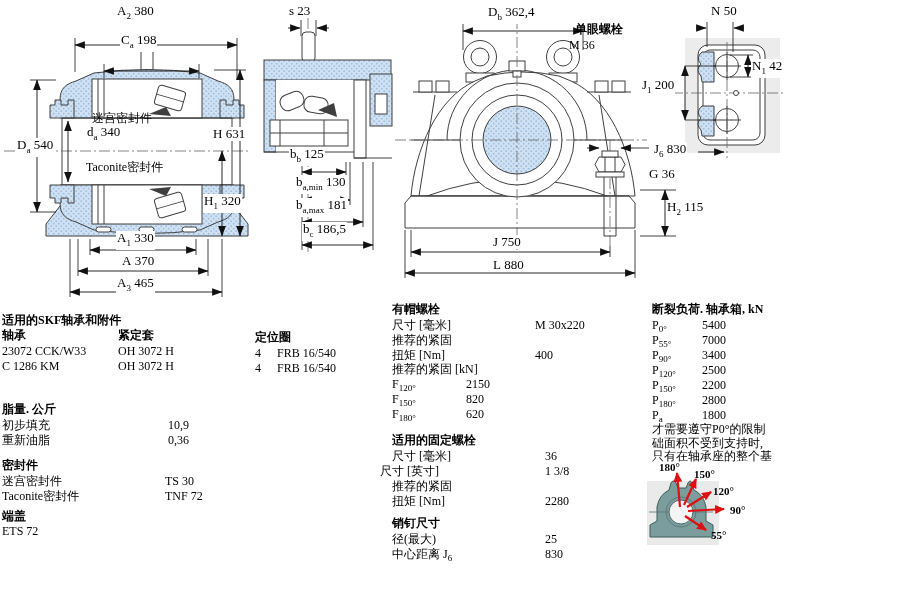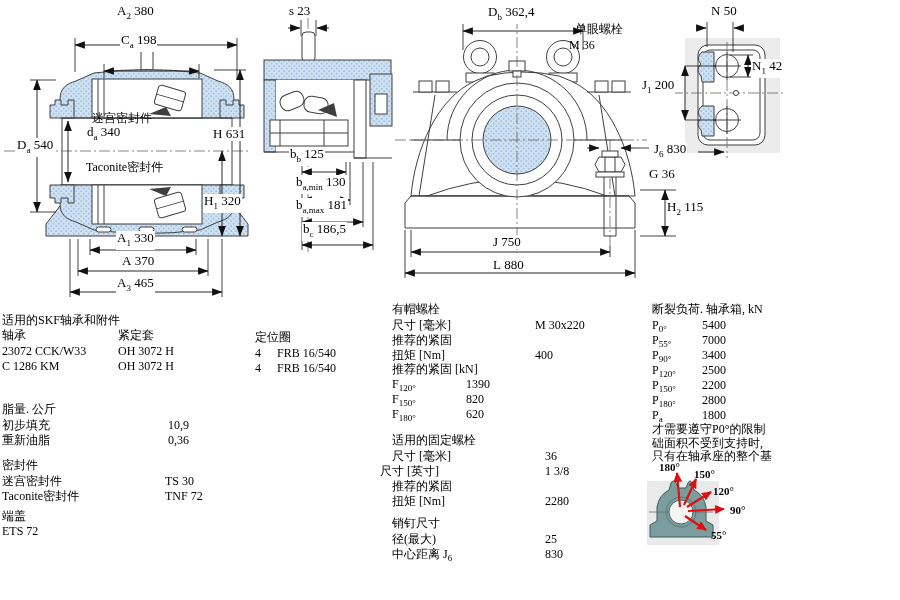--- a/index.html
+++ b/index.html
@@ -1,21 +1,21 @@
 <!DOCTYPE html>
 <html><head>
 <meta charset="utf-8">
 <style>
   *{margin:0;padding:0;box-sizing:border-box}
   html,body{background:#fff}
   #page{position:relative;width:900px;height:600px;background:#fff;overflow:hidden;
         font-family:"Liberation Serif","DejaVu Serif",serif;color:#000}
   svg.panel{position:absolute;z-index:1}
   .lbl{position:absolute;z-index:2;font-size:12px;line-height:15px;white-space:nowrap}
-  .b{font-weight:normal}
+  .b{font-weight:bold}
   .dim{position:absolute;z-index:2;font-size:13px;line-height:14px;white-space:nowrap;background:#fff;padding:0 1px}
   .dim sub,.lbl sub{font-size:9px}
   
   .s{stroke:#3f3f3f;stroke-width:1;fill:none}
   .f{fill:#ffffff;stroke:#3f3f3f;stroke-width:1}
   .bl{fill:url(#bluedots);stroke:#3f3f3f;stroke-width:1}
   .dl{stroke:#111;stroke-width:0.9;fill:none}
   .el{stroke:#111;stroke-width:0.8;fill:none}
   .cl{stroke:#666;stroke-width:0.8;fill:none;stroke-dasharray:11 3 2 3}
   .rl{stroke:#dd1111;stroke-width:2.2;fill:none}
@@ -319,21 +319,21 @@
   <div class="lbl" style="left:277px;top:361px">FRB 16/540</div>
 
   <div class="lbl b" style="left:392px;top:302px">有帽螺栓</div>
   <div class="lbl" style="left:392px;top:318px">尺寸 [毫米]</div>
   <div class="lbl" style="left:535px;top:318px">M 30x220</div>
   <div class="lbl" style="left:392px;top:333px">推荐的紧固</div>
   <div class="lbl" style="left:392px;top:348px">扭矩 [Nm]</div>
   <div class="lbl" style="left:535px;top:348px">400</div>
   <div class="lbl" style="left:392px;top:362px">推荐的紧固 [kN]</div>
   <div class="lbl" style="left:392px;top:377px"><span>F</span><sub>120°</sub></div>
-  <div class="lbl" style="left:466px;top:377px">1390</div>
+  <div class="lbl" style="left:466px;top:377px">2150</div>
   <div class="lbl" style="left:392px;top:392px"><span>F</span><sub>150°</sub></div>
   <div class="lbl" style="left:466px;top:392px">820</div>
   <div class="lbl" style="left:392px;top:407px"><span>F</span><sub>180°</sub></div>
   <div class="lbl" style="left:466px;top:407px">620</div>
 
   <div class="lbl b" style="left:392px;top:433px">适用的固定螺栓</div>
   <div class="lbl" style="left:392px;top:449px">尺寸 [毫米]</div>
   <div class="lbl" style="left:545px;top:449px">36</div>
   <div class="lbl" style="left:380px;top:464px">尺寸 [英寸]</div>
   <div class="lbl" style="left:545px;top:464px">1 3/8</div>

